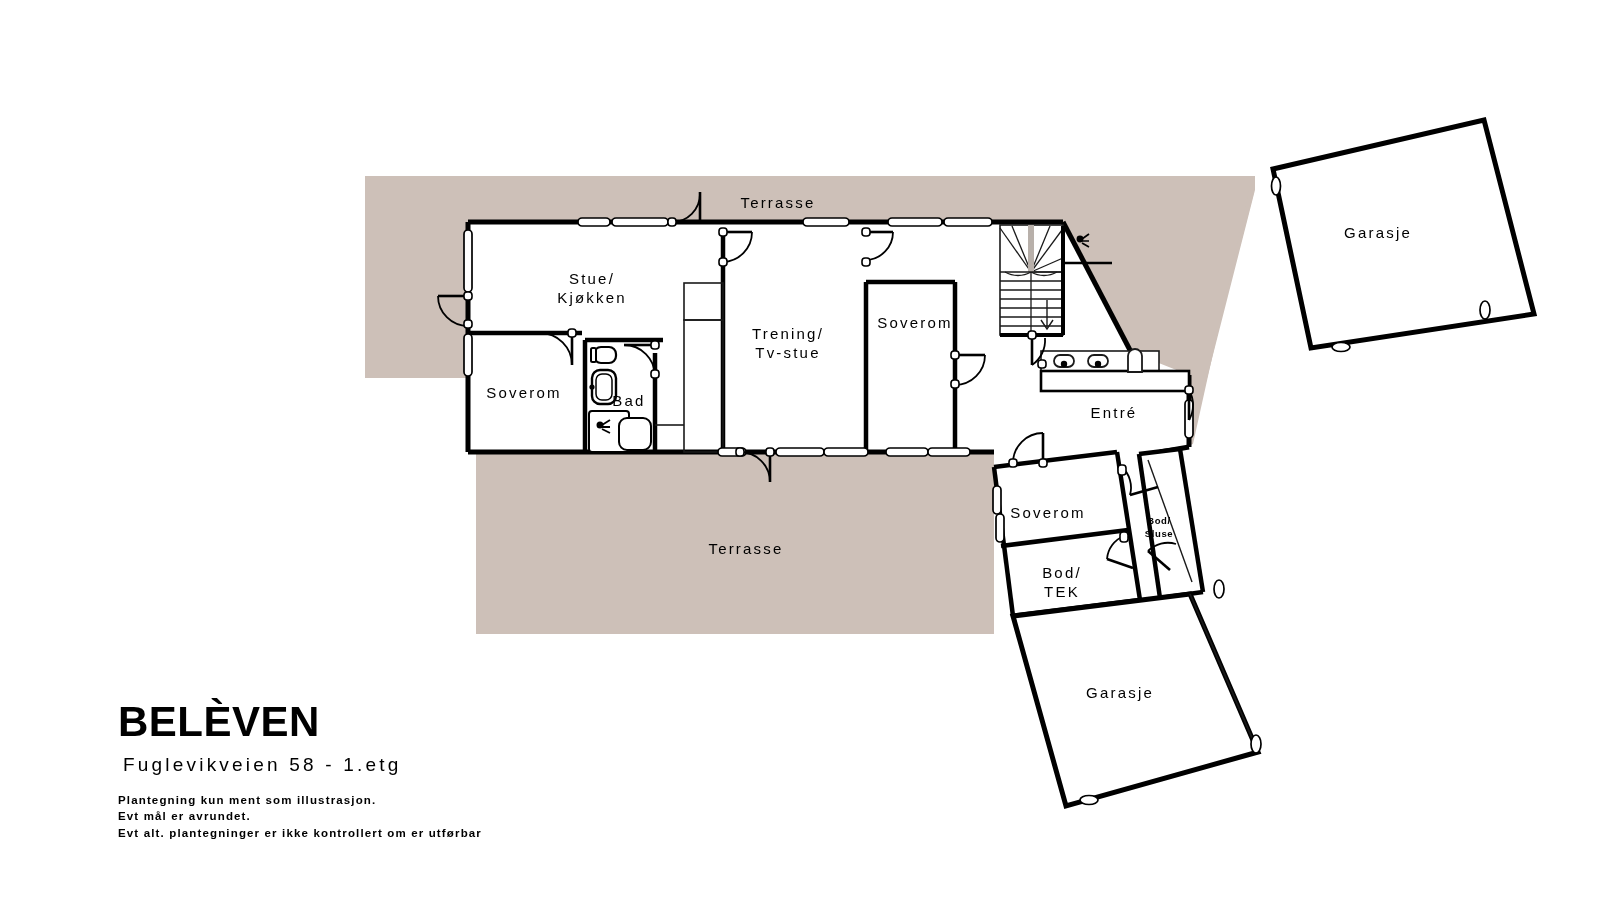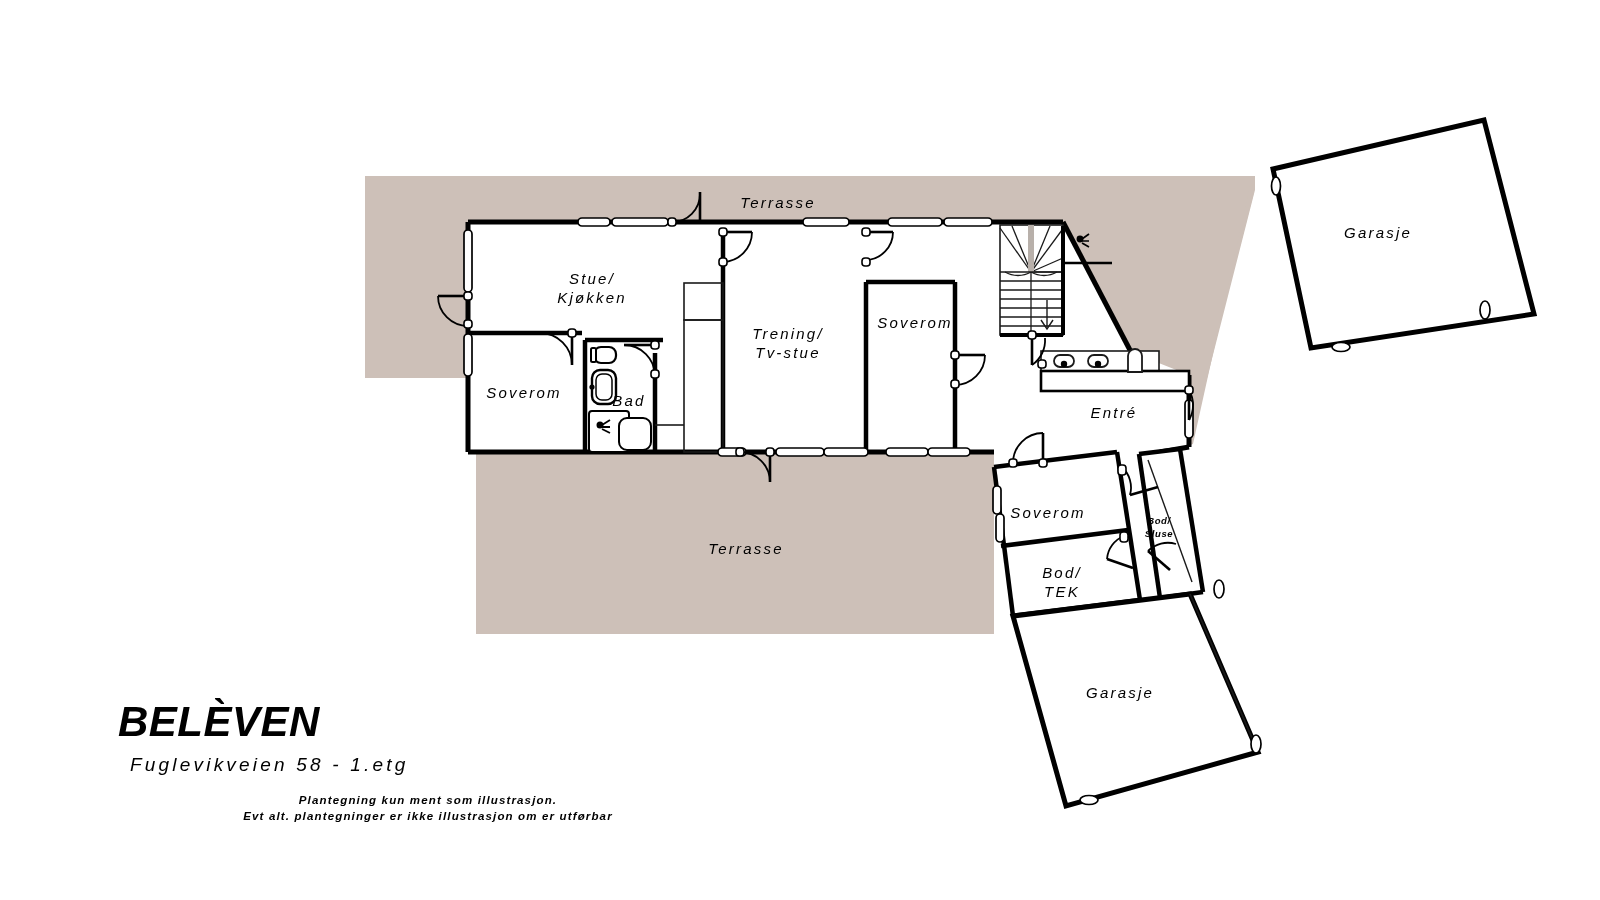--- a/index.html
+++ b/index.html
@@ -13,21 +13,20 @@
     height: 900px;
     font-family: "Liberation Sans", sans-serif;
     position: relative;
     overflow: hidden;
   }
   #plan-root {
     position: absolute;
     left: 0; top: 0;
     width: 1392px;
     height: 900px;
-    font-style: italic;
   }
   svg.floorplan {
     display: block;
     width: 1600px;
     height: 900px;
   }
   .room-label {
     font-family: "Liberation Sans", sans-serif;
     font-size: 15px;
     letter-spacing: 2.2px;
@@ -53,30 +52,29 @@
     letter-spacing: 0.5px;
     color: #000;
     line-height: 1.05;
     margin: 0 0 10px 0;
   }
   .subtitle {
     font-family: "Liberation Sans", sans-serif;
     font-size: 19px;
     letter-spacing: 3.2px;
     color: #000;
-    margin: 0 0 16px 12px;
+    margin: 0 0 16px 5px;
   }
   .notes {
     font-family: "Liberation Sans", sans-serif;
     font-size: 11.5px;
     font-weight: bold;
     letter-spacing: 1.15px;
     color: #000;
     line-height: 1.42;
-    text-align: center;
   }
   .notes div { white-space: nowrap; }
 </style>
 </head>
 <body>
 
 <div id="plan-root">
 
   <svg class="floorplan" viewBox="0 0 1600 900" xmlns="http://www.w3.org/2000/svg">
 
@@ -414,17 +412,18 @@
       <text class="room-label" x="1120" y="694">Garasje</text>
     </g>
 
   </svg>
 
   <div class="titleblock">
     <div class="brand">BELÈVEN</div>
     <div class="subtitle">Fuglevikveien 58 - 1.etg</div>
     <div class="notes">
       <div>Plantegning kun ment som illustrasjon.</div>
-      <div>Evt alt. plantegninger er ikke illustrasjon om er utførbar</div>
+      <div>Evt mål er avrundet.</div>
+      <div>Evt alt. plantegninger er ikke kontrollert om er utførbar</div>
     </div>
   </div>
 
 </div>
 
 </body></html>

